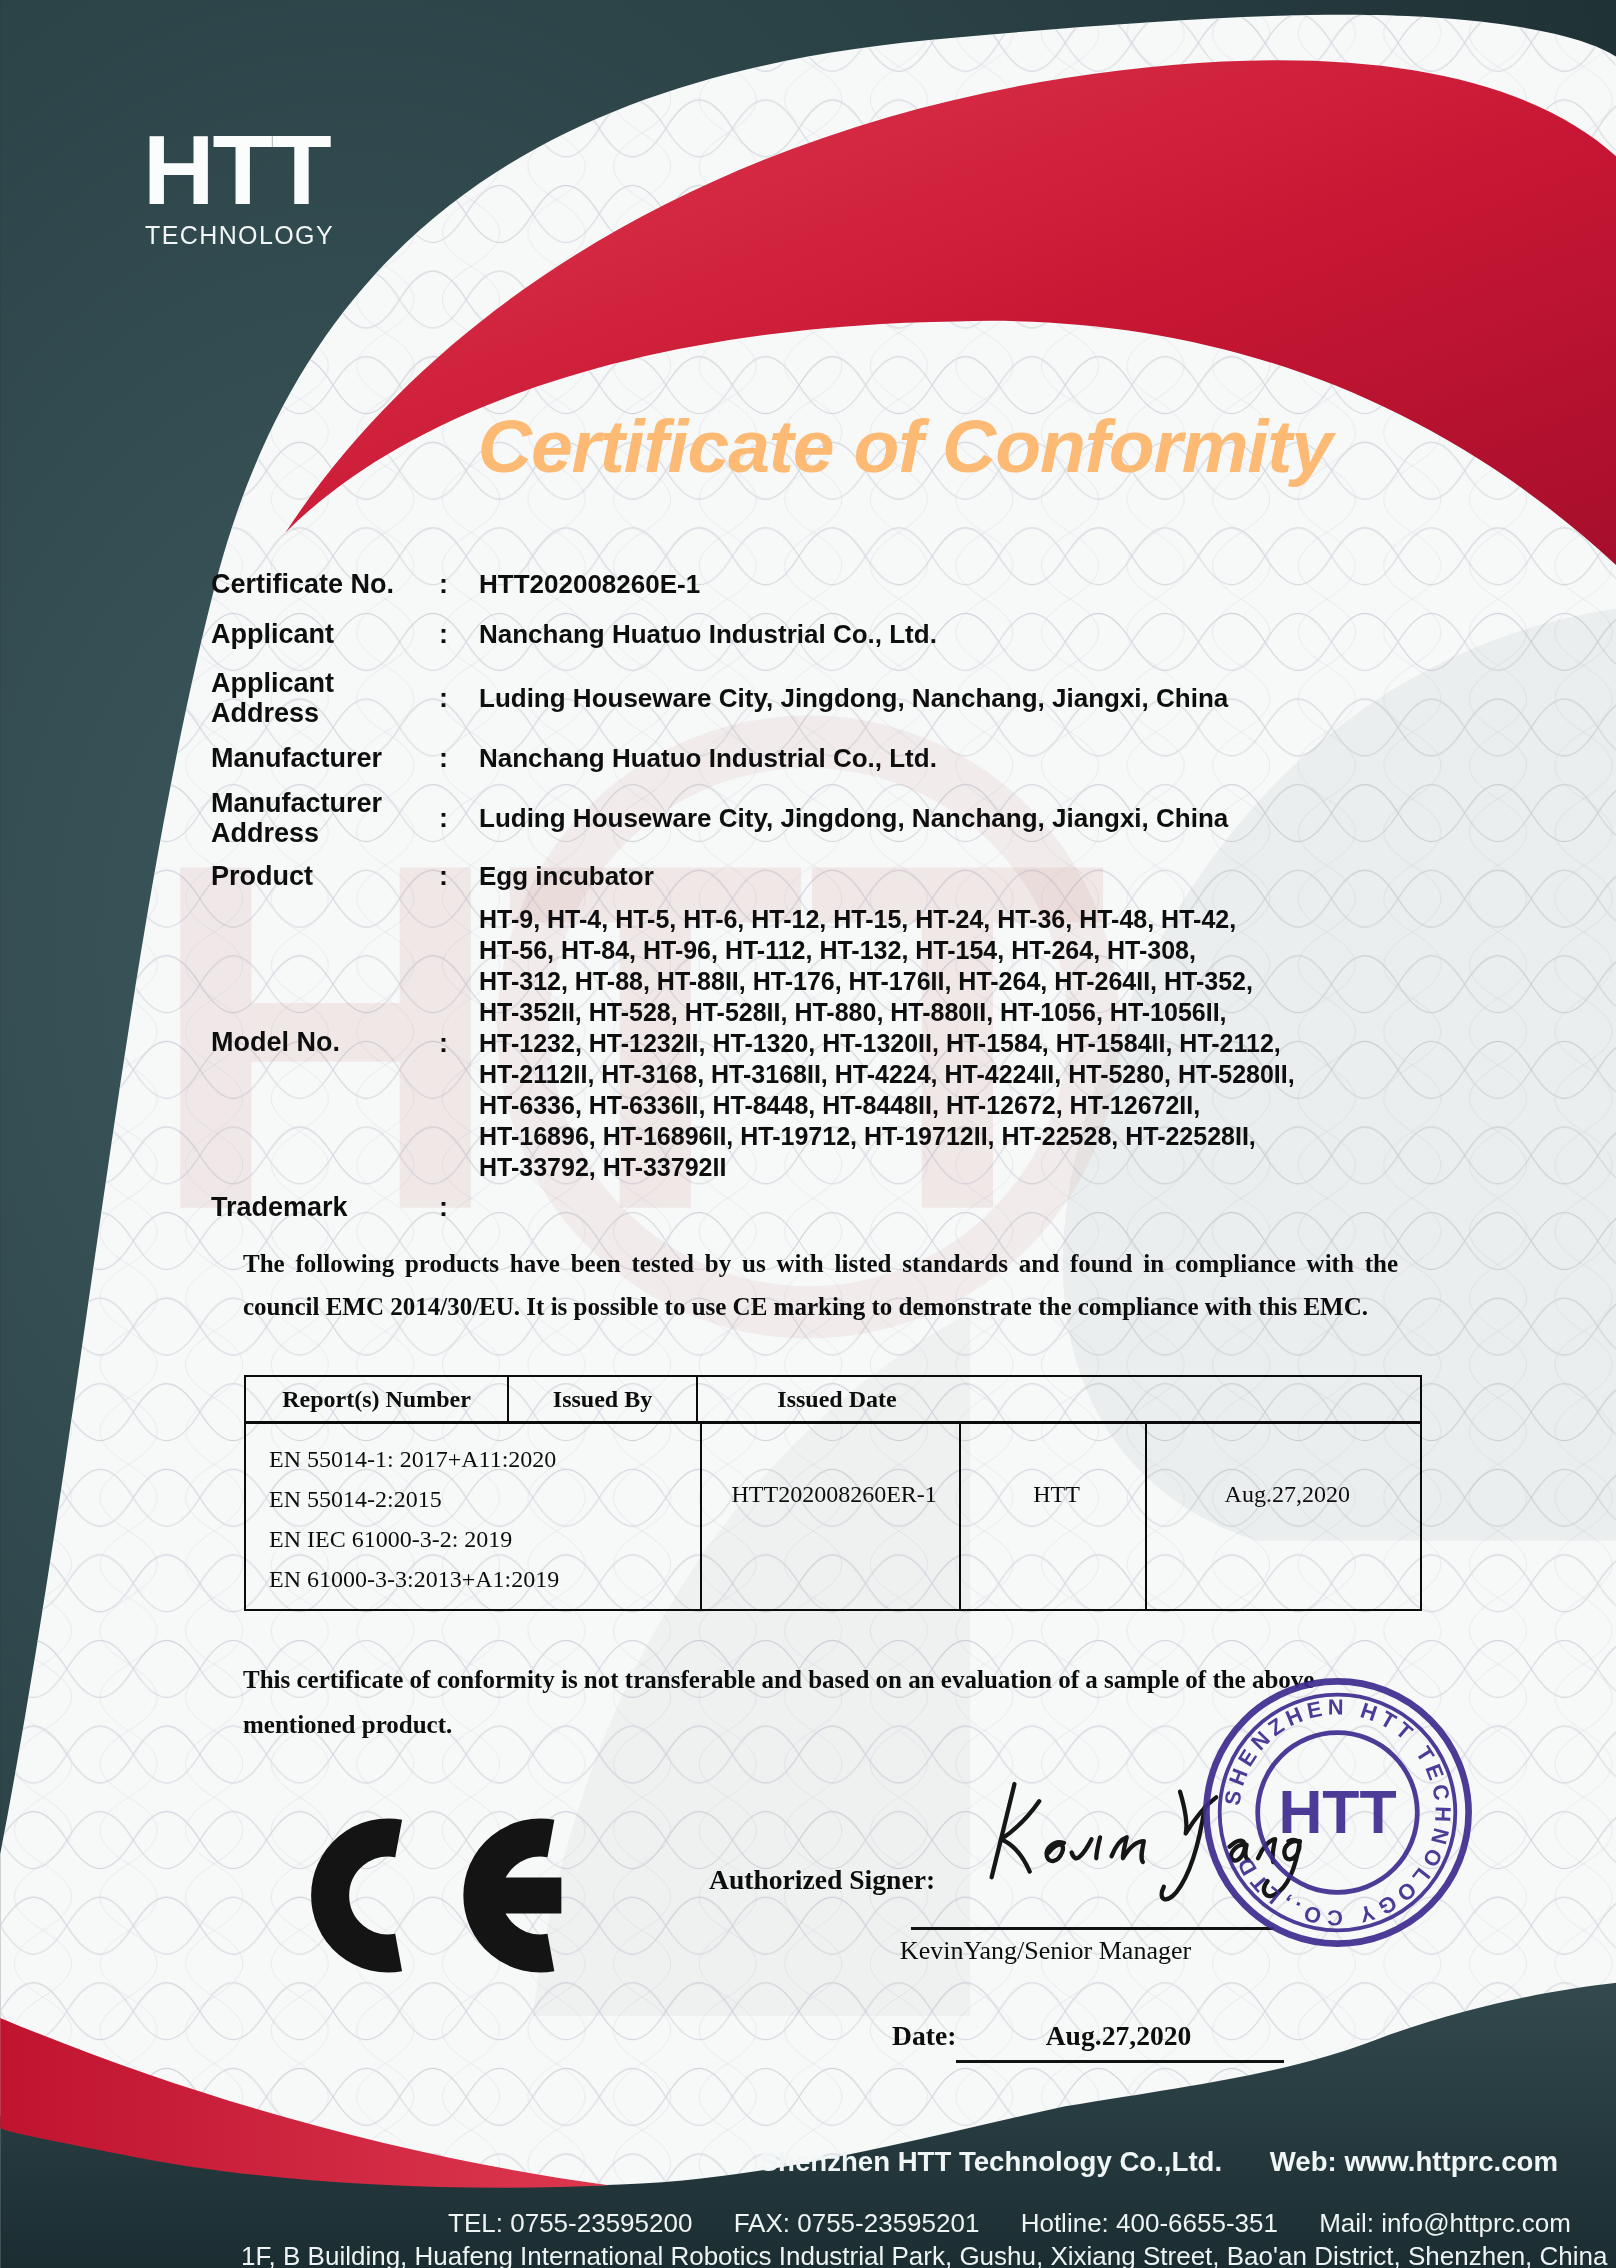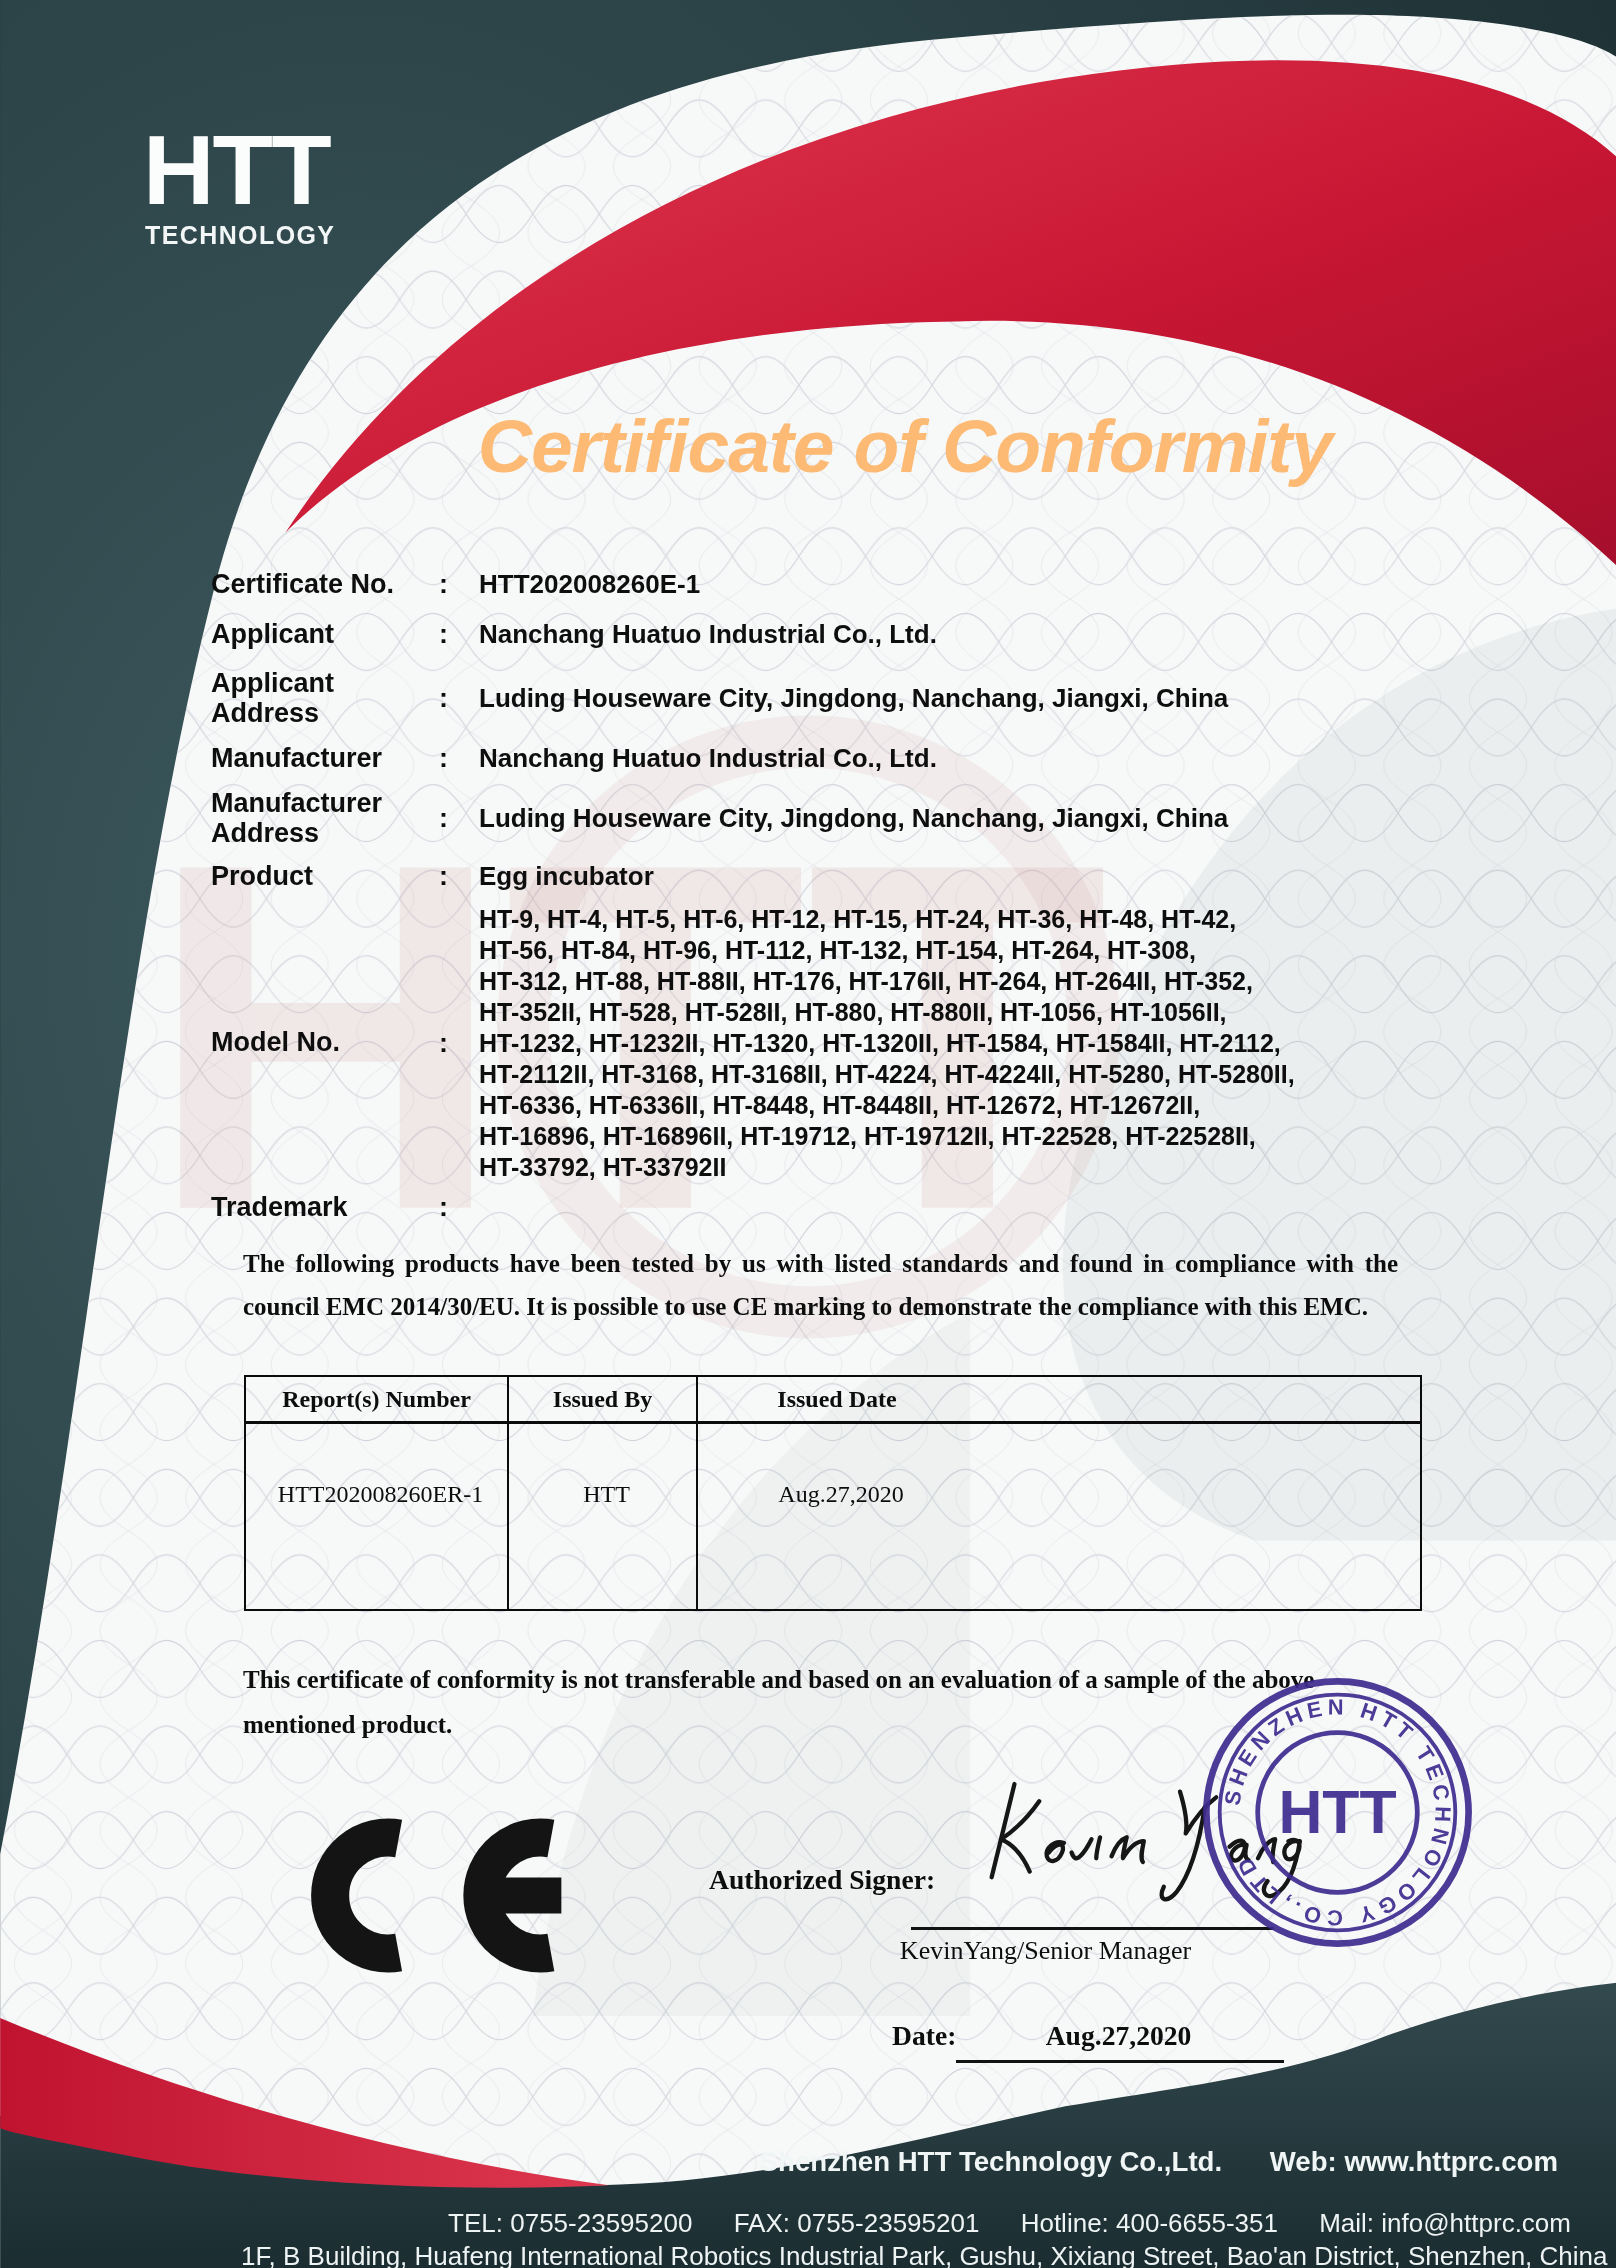--- a/index.html
+++ b/index.html
@@ -6,21 +6,21 @@
   body{
     width:1617px;height:2268px;position:relative;overflow:hidden;
     background:#223539;
     font-family:"Liberation Sans",sans-serif;
   }
   #bg{position:absolute;left:0;top:0;width:1617px;height:2268px;}
   .abs{position:absolute;}
 
   
   .logo-brand{left:143px;top:122px;color:#fbfdfd;font-size:99px;font-weight:bold;letter-spacing:-1.9px;line-height:95px;}
-  .logo-sub{left:145px;top:221px;color:#f2f6f6;font-size:25px;font-weight:bold;letter-spacing:1.4px;}
+  .logo-sub{left:145px;top:221px;color:#f2f6f6;font-size:25px;font-weight:normal;letter-spacing:1.4px;}
 
   
   .title{left:238px;top:403px;width:1094px;text-align:right;
     font-size:75px;font-weight:bold;font-style:italic;color:#fdba74;letter-spacing:-1px;}
 
   
   .fields{left:211px;top:569px;width:1189px;color:#0e0e0e;}
   .frow{display:flex;align-items:center;}
   .flabel{width:228px;font-size:27px;font-weight:bold;line-height:29.5px;}
   .fcolon{width:40px;font-size:27px;font-weight:bold;}
@@ -185,20 +185,26 @@
 
 <div class="abs statement">The following products have been tested by us with listed standards and found in compliance with the council EMC 2014/30/EU. It is possible to use CE marking to demonstrate the compliance with this EMC.</div>
 
 <div class="abs ctable">
   <div class="trow thead">
     <div class="th c2">Report(s) Number</div>
     <div class="th c3">Issued By</div>
     <div class="th c4">Issued Date</div>
   </div>
   <div class="trow">
+    <div class="td c1 standards">
+      <div class="std-line">EN 55014-1: 2017+A11:2020</div>
+      <div class="std-line">EN 55014-2:2015</div>
+      <div class="std-line">EN IEC 61000-3-2: 2019</div>
+      <div class="std-line">EN 61000-3-3:2013+A1:2019</div>
+    </div>
     <div class="td c2 tcenter">HTT202008260ER-1</div>
     <div class="td c3 tcenter">HTT</div>
     <div class="td c4 tcenter">Aug.27,2020</div>
   </div>
 </div>
 
 <div class="abs note">This certificate of conformity is not transferable and based on an evaluation of a sample of the above mentioned product.</div>
 
 <svg class="abs" style="left:274px;top:1805px;" width="314" height="181" viewBox="0 0 330 190">
   <path d="M 131,35 A 61 61 0 1 0 131,155" fill="none" stroke="#141414" stroke-width="40"></path>

